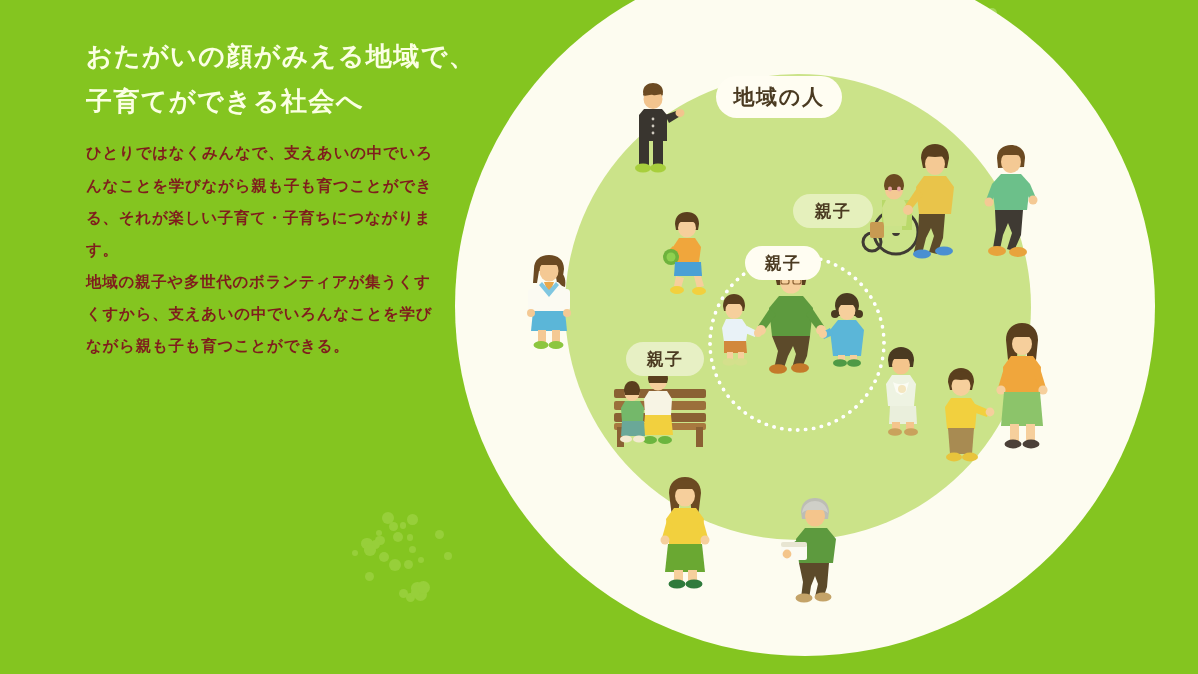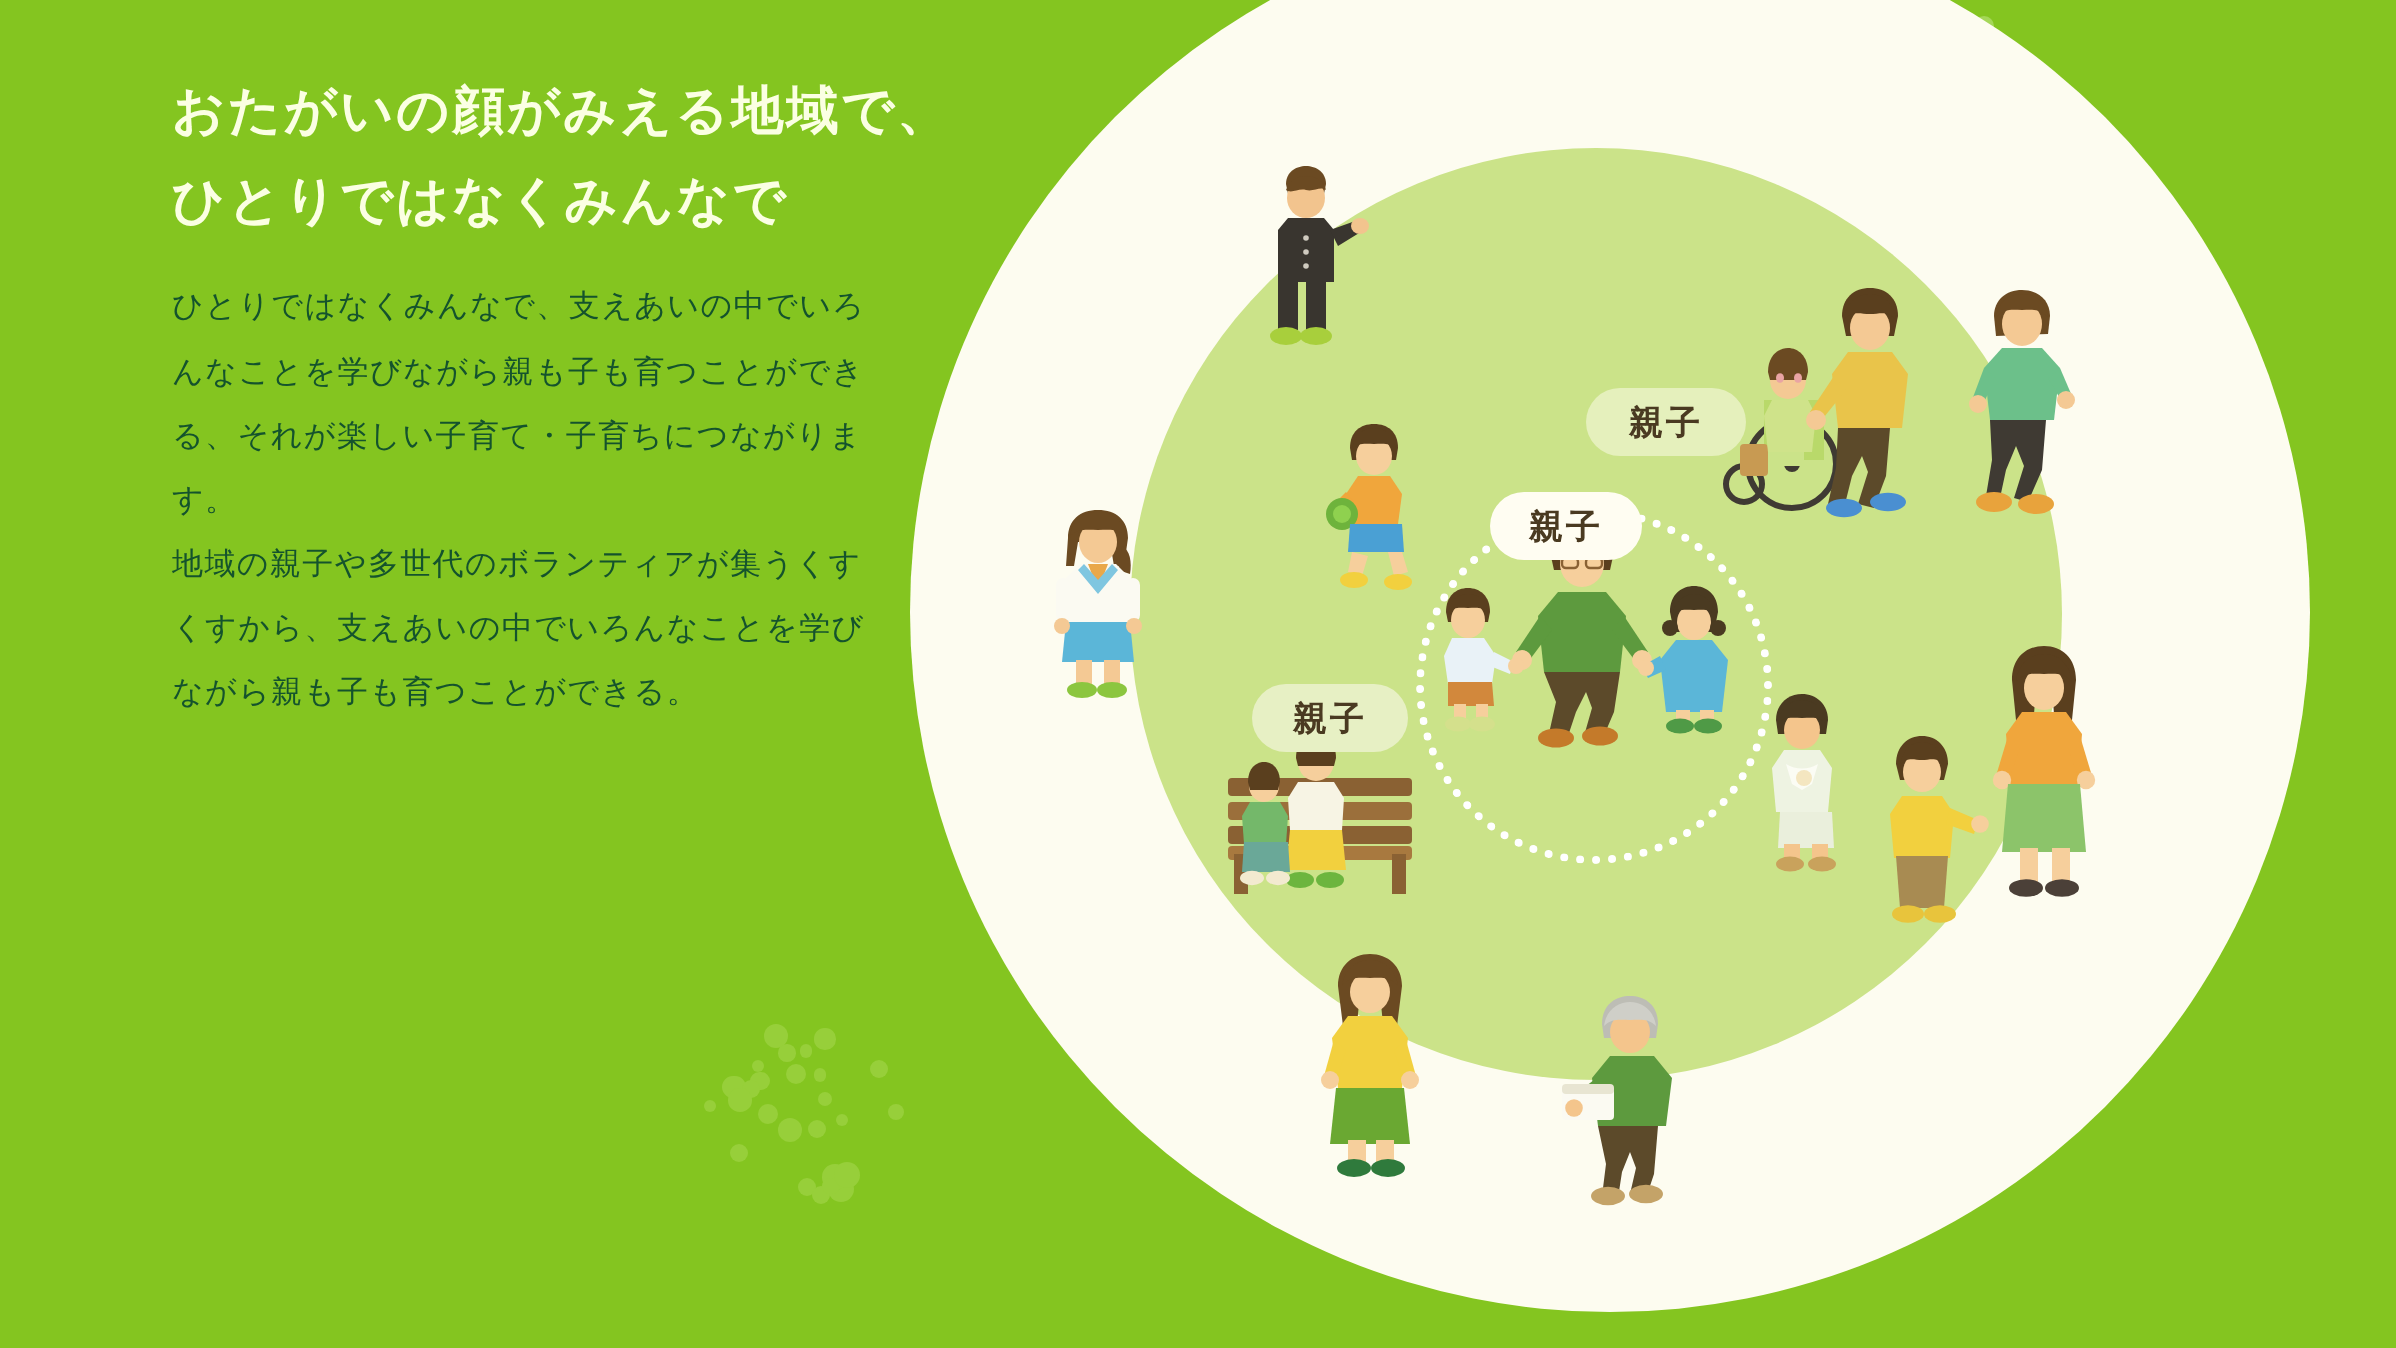--- a/index.html
+++ b/index.html
@@ -16,21 +16,21 @@
   .dots.bright i{background:#a5d758;}
 
   
   .left{position:absolute;left:86px;top:34px;width:352px;}
   .headline{
     color:#fbffe3;font-weight:700;font-size:26px;line-height:1.72;
     letter-spacing:.055em;margin:0 0 14px 0;
   }
   .headline div{white-space:nowrap;}
   .body-copy{
-    color:#14532d;font-weight:400;font-size:15.5px;line-height:2.07;
+    color:#7f1d1d;font-weight:700;font-size:15.5px;line-height:2.07;
     letter-spacing:.045em;margin:0;
   }
   .body-copy p{margin:0;}
 
   
   .diagram{position:absolute;left:455px;top:-44px;width:760px;height:760px;}
   .ring-outer{
     position:absolute;left:0;top:0;width:700px;height:700px;border-radius:50%;
     background:#fdfcf0;
   }
@@ -101,21 +101,21 @@
       <i style="left: 42.2494px; top: 30.0143px; width: 10.5174px; height: 10.5174px;"></i>
       <i style="left: 46.5444px; top: 34.8238px; width: 10.721px; height: 10.721px;"></i>
       <i style="left: 63.4458px; top: 34.7537px; width: 9.00463px; height: 9.00463px;"></i>
       <i style="left: 68.403px; top: 30.5596px; width: 9.69745px; height: 9.69745px;"></i>
       <i style="left: 25.7997px; top: 24.0754px; width: 10.0264px; height: 10.0264px;"></i>
     </div>
 
   <div class="left">
     <h1 class="headline">
       <div>おたがいの顔がみえる地域で、</div>
-      <div>ひとりではなくみんなで</div>
+      <div>子育てができる社会へ</div>
     </h1>
     <div class="body-copy">
       <p>ひとりではなくみんなで、支えあいの中でいろんなことを学びながら親も子も育つことができる、それが楽しい子育て・子育ちにつながります。</p>
       <p>地域の親子や多世代のボランティアが集うくすくすから、支えあいの中でいろんなことを学びながら親も子も育つことができる。</p>
     </div>
   </div>
 
   <div class="diagram">
 
     <div class="ring-outer"></div>
@@ -363,20 +363,23 @@
         <path d="M121 64h18l8 10-3 26h-28l-3-26z" fill="#5bb6d8"></path>
         <path d="M113 72l-9 5 3 6 9-4z" fill="#5bb6d8"></path>
         <circle cx="106" cy="78" r="4" fill="#f6cf9c"></circle>
         <rect x="121" y="99" width="7" height="7" fill="#f6cf9c"></rect>
         <rect x="133" y="99" width="7" height="7" fill="#f6cf9c"></rect>
         <ellipse cx="123" cy="107" rx="7" ry="3.8" fill="#4f9a46"></ellipse>
         <ellipse cx="137" cy="107" rx="7" ry="3.8" fill="#4f9a46"></ellipse>
       </svg>
     </div>
 
+    <div class="pill pill-chiiki">
+      <span>地域の人</span>
+    </div>
     <div class="pill pill-oyako-1">
       <span>親子</span>
     </div>
     <div class="pill pill-oyako-2">
       <span>親子</span>
     </div>
     <div class="pill pill-oyako-3">
       <span>親子</span>
     </div>
 

